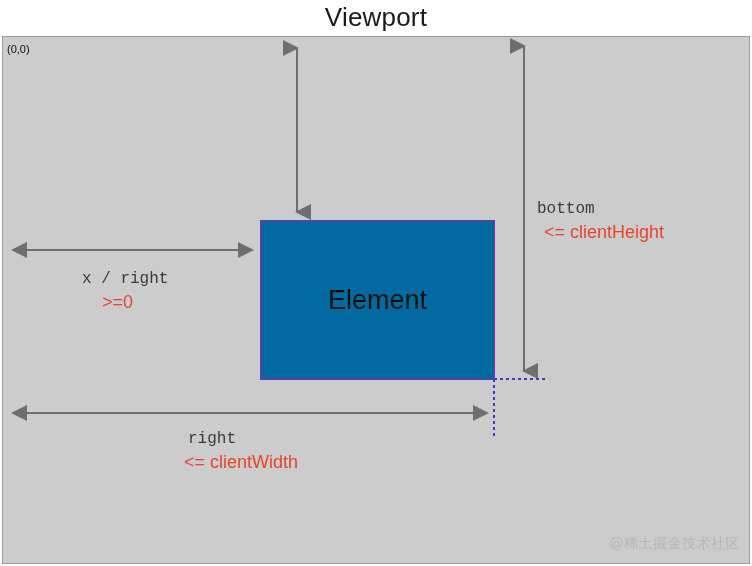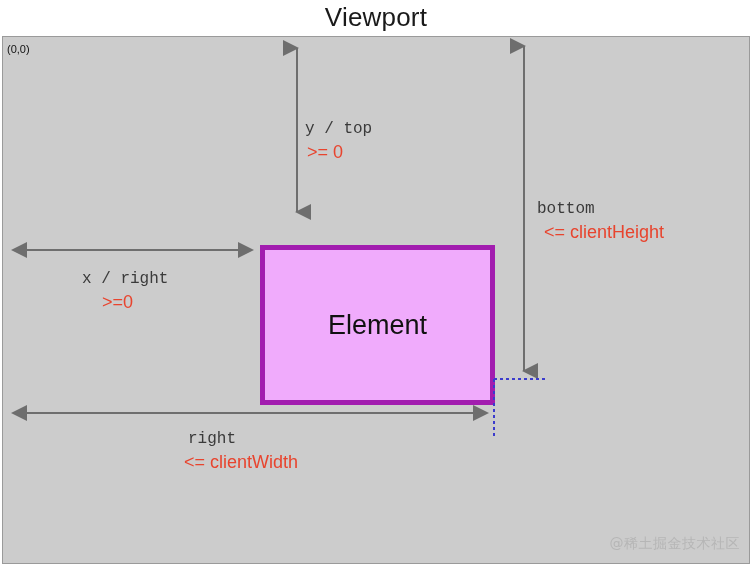--- a/index.html
+++ b/index.html
@@ -57,27 +57,26 @@
     font-family: "Liberation Sans", sans-serif;
   }
 
   
   .element-box {
     position: absolute;
     left: 260px;
     top: 220px;
     width: 235px;
     height: 160px;
-    background: #f0abfc;
-    border: 5px solid #a21caf;
+    background: #0369a1;
+    border: 1px solid #a21caf;
     box-sizing: border-box;
     display: flex;
     align-items: center;
     justify-content: center;
-    margin-top: 25px;
   }
   .element-label {
     font-size: 27px;
     color: #111111;
     font-family: "Liberation Sans", sans-serif;
   }
 
   
   #overlay {
     position: absolute;
@@ -169,24 +168,20 @@
     <line x1="524" y1="46" x2="524" y2="371" stroke="#6e6e6e" stroke-width="2" marker-start="url(#ah-up)" marker-end="url(#ah-down)"></line>
 
     <line x1="13" y1="250" x2="252" y2="250" stroke="#6e6e6e" stroke-width="2" marker-start="url(#ah-left)" marker-end="url(#ah-right)"></line>
 
     <line x1="13" y1="413" x2="487" y2="413" stroke="#6e6e6e" stroke-width="2" marker-start="url(#ah-left)" marker-end="url(#ah-right)"></line>
 
     <line x1="494" y1="379" x2="546" y2="379" stroke="#3b3bcc" stroke-width="2" stroke-dasharray="3 3"></line>
     <line x1="494" y1="379" x2="494" y2="436" stroke="#3b3bcc" stroke-width="2" stroke-dasharray="3 3"></line>
   </svg>
 
-  <div class="ann ann-y">
-    <span class="mono">y / top</span>
-    <span class="red">&gt;= 0</span>
-  </div>
 
   <div class="ann ann-x">
     <span class="mono">x / right</span>
     <span class="red">&gt;=0</span>
   </div>
 
   <div class="ann ann-bottom">
     <span class="mono">bottom</span>
     <span class="red">&lt;= clientHeight</span>
   </div>

